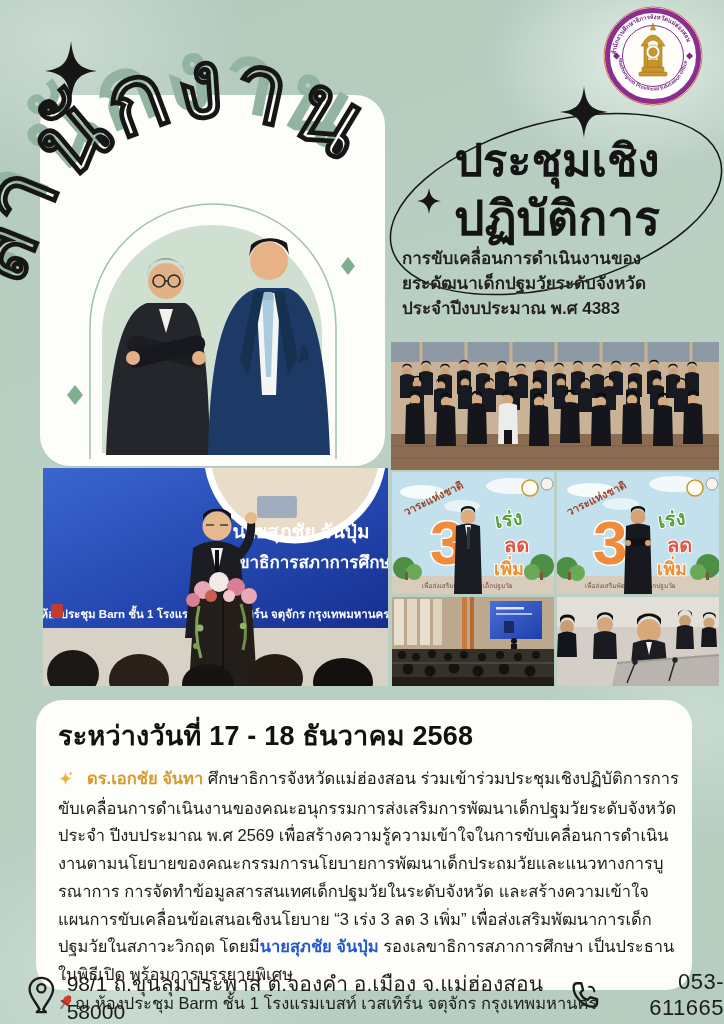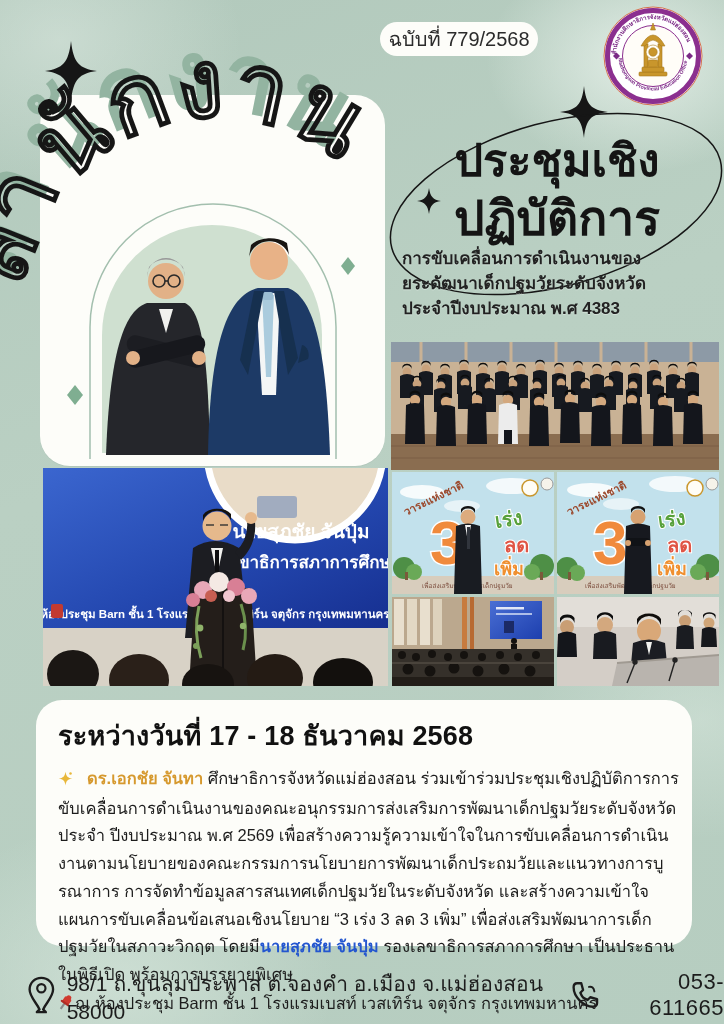--- a/index.html
+++ b/index.html
@@ -20,21 +20,21 @@
     color:#161616;letter-spacing:1px;}
   .issue-badge{left:380px;top:22px;width:158px;height:34px;background:#fdfdf9;border-radius:17px;
     display:flex;align-items:center;justify-content:center;font-size:20px;color:#2b2b2b;}
   
   .ev-line{left:392px;width:330px;text-align:center;color:#141414;font-weight:600;}
   .ev1{top:124px;font-size:45px;}
   .ev2{top:180px;font-size:48px;}
   .ev-sub{left:402px;top:246px;width:334px;font-weight:700;color:#222;
     font-size:17px;line-height:25px;text-shadow:0 1px 0 rgba(255,255,255,.35);}
   
-  .panel{left:36px;top:700px;width:656px;height:246px;background:#fdfdf9;border-radius:26px;
+  .panel{left:36px;top:700px;width:656px;height:290px;background:#fdfdf9;border-radius:26px;
     box-sizing:border-box;padding:12px 8px 10px 22px;}
   .dates{font-size:27px;font-weight:700;color:#111;margin:2px 0 8px 0;letter-spacing:.2px;}
   .body-text{font-size:16.5px;line-height:1.68;color:#1d1d1d;overflow-wrap:anywhere;}
   .gold-name{color:#d6992e;font-weight:700;margin-left:12px;}
   .blue-name{color:#2356cf;font-weight:700;}
   .venue-row{margin-top:1px;}
   .inline-ic{display:inline-block;vertical-align:-2px;margin-right:2px;}
   
   .footer{left:0;top:966px;width:724px;height:58px;display:flex;align-items:center;color:#1c1c1c;}
   .footer .addr{font-size:21px;margin-left:10px;}
@@ -103,21 +103,20 @@
     <path d="M0 -30 C2.5 -8 8 -2.5 26 0 C8 2.5 2.5 8 0 30 C-2.5 8 -8 2.5 -26 0 C-8 -2.5 -2.5 -8 0 -30 Z" fill="#161616"></path>
     <circle cx="-22" cy="34" r="3.4" fill="#161616"></circle>
   </svg>
   <svg class="abs" style="left:556px;top:84px" width="56" height="56" viewBox="-28 -28 56 56">
     <path d="M0 -26 C2.2 -7 7 -2.2 24 0 C7 2.2 2.2 7 0 26 C-2.2 7 -7 2.2 -24 0 C-7 -2.2 -2.2 -7 0 -26 Z" fill="#161616"></path>
   </svg>
   <svg class="abs" style="left:414px;top:186px" width="30" height="30" viewBox="-15 -15 30 30">
     <path d="M0 -13 C1.4 -4 4 -1.4 12 0 C4 1.4 1.4 4 0 13 C-1.4 4 -4 1.4 -12 0 C-4 -1.4 -1.4 -4 0 -13 Z" fill="#161616"></path>
   </svg>
 
-  <div class="abs issue-badge">ฉบับที่ 779/2568</div>
 
   <svg class="abs" style="left:603px;top:6px" width="100" height="100" viewBox="0 0 100 100">
     <circle cx="50" cy="50" r="49" fill="#fdf8f2" stroke="#d4714f" stroke-width="1"></circle>
     <circle cx="50" cy="50" r="45.5" fill="#ffffff" stroke="#8b2f8f" stroke-width="5"></circle>
     <circle cx="50" cy="50" r="30.5" fill="#fffdf8" stroke="#8b2f8f" stroke-width="1"></circle>
     <defs>
       <path id="logoTop" d="M 13 50 A 37 37 0 0 1 87 50"></path>
       <path id="logoBot" d="M 15.5 50 A 34.5 34.5 0 0 0 84.5 50"></path>
     </defs>
     <text font-size="6" font-weight="700" fill="#7b2a86">

